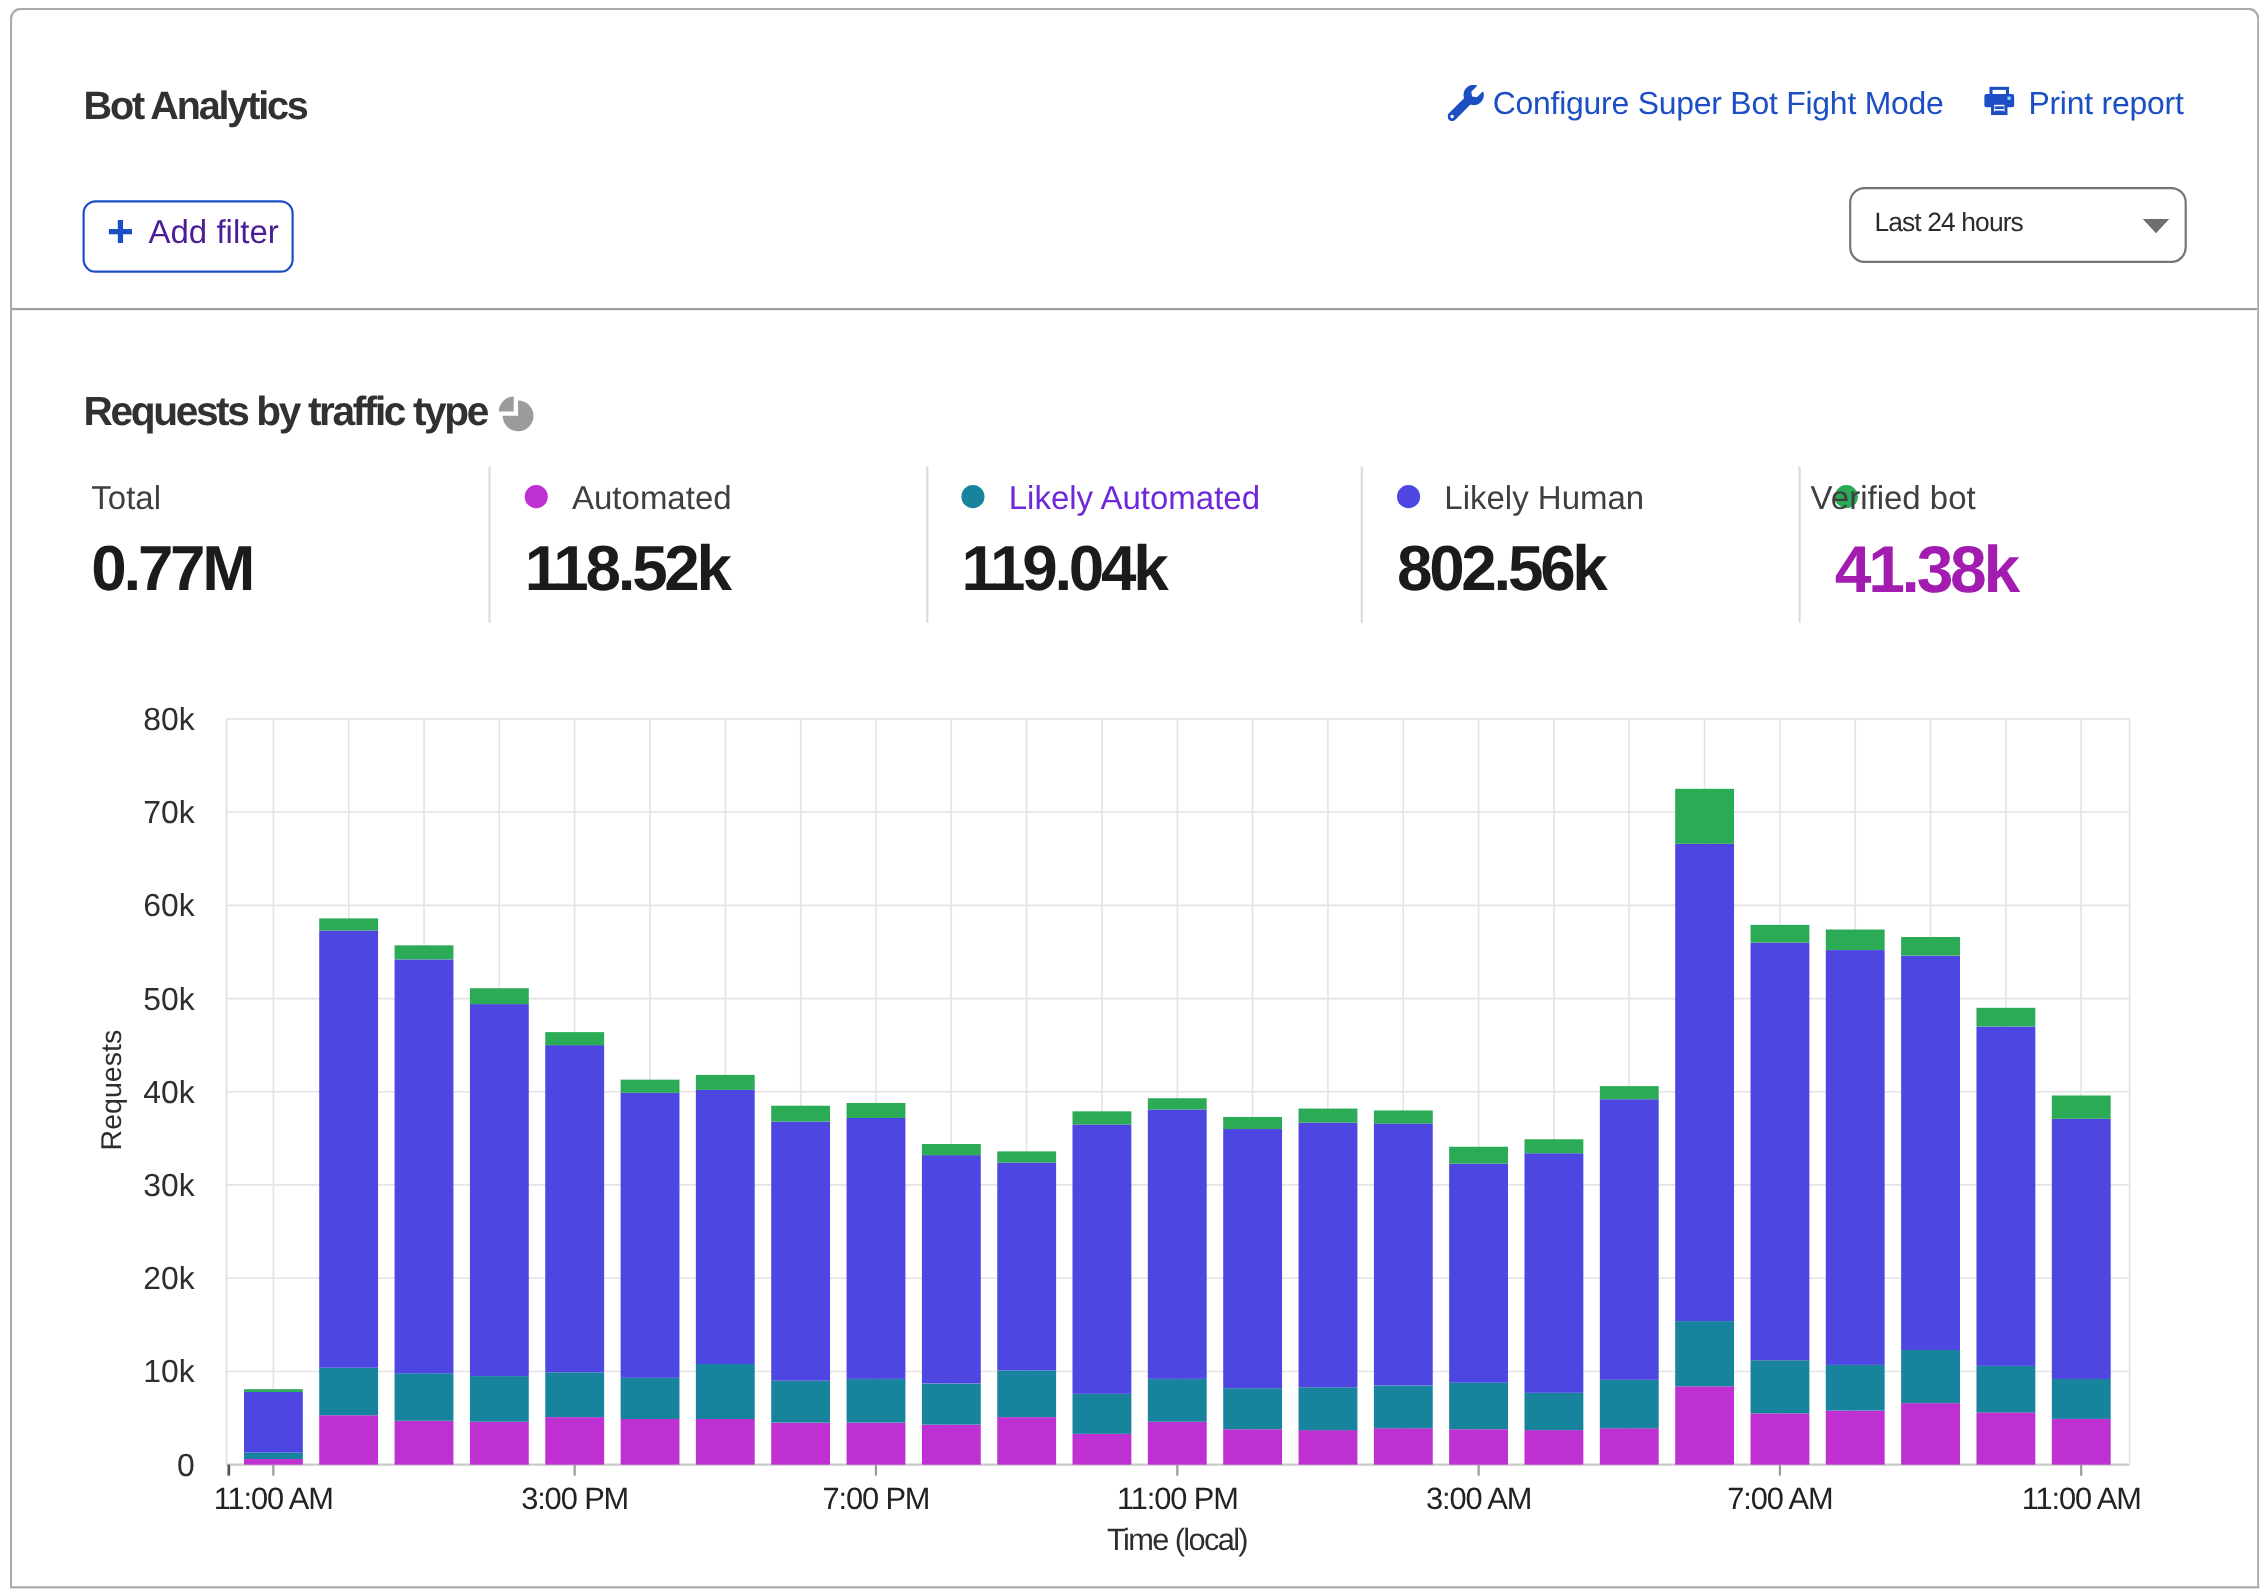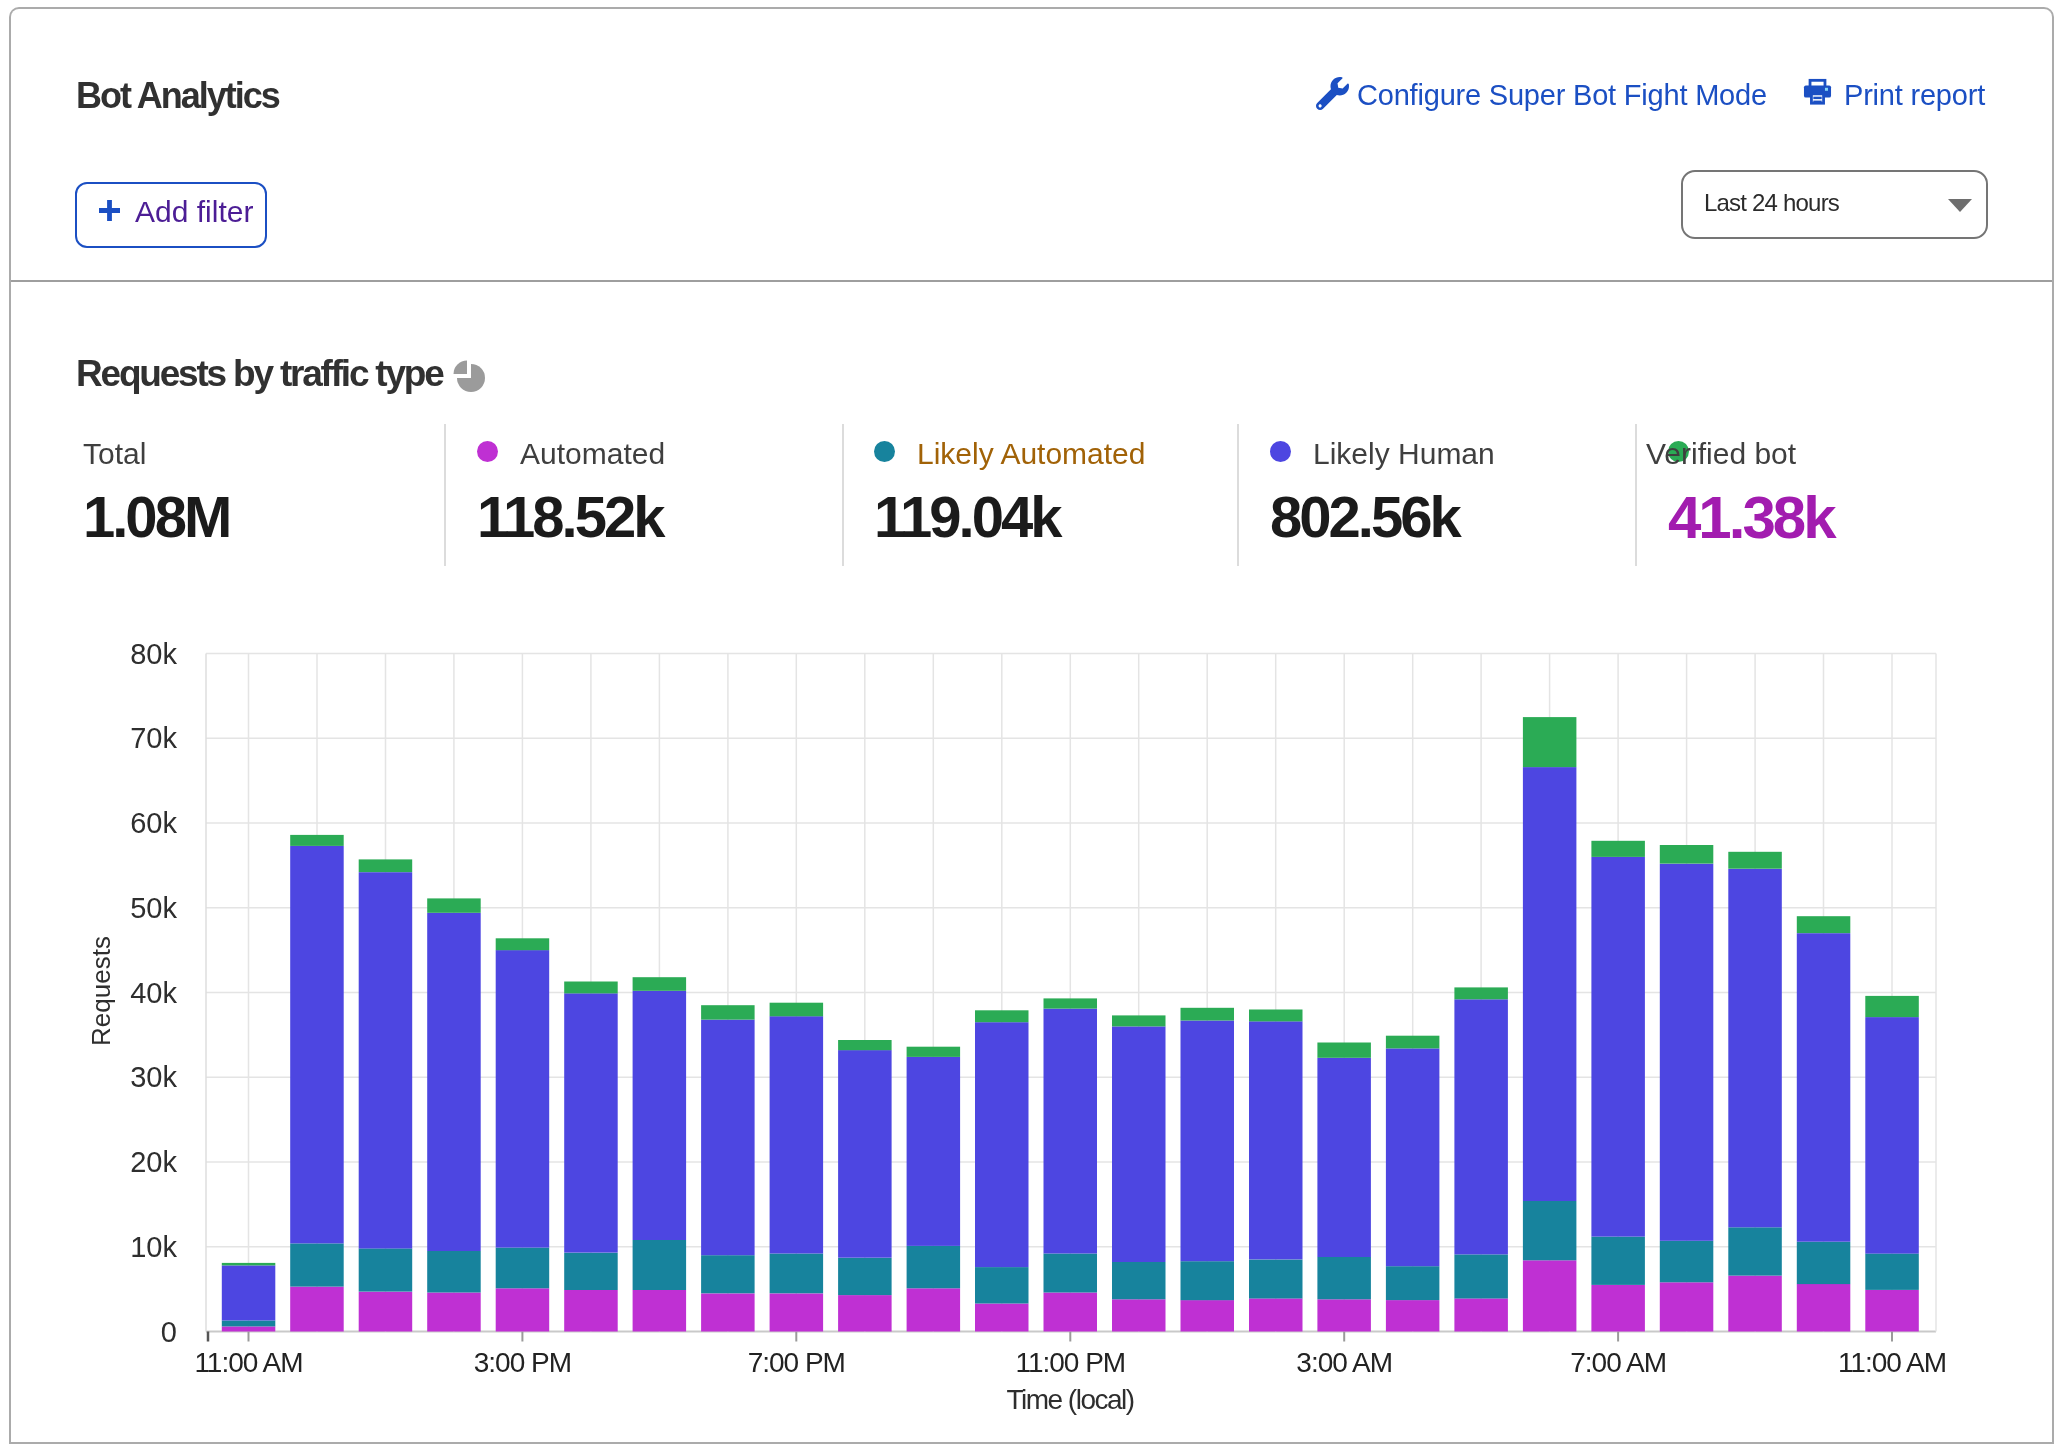--- a/index.html
+++ b/index.html
@@ -37,26 +37,26 @@
 <div class="abs" style="left:1948px;top:199px;width:0;height:0;border-left:12px solid transparent;border-right:12px solid transparent;border-top:13.5px solid #6e6e6e"></div>
 
 <div class="abs" style="left:76px;top:353px;font-size:37px;font-weight:700;letter-spacing:-2.2px;color:#313131">Requests by traffic type</div>
 <svg style="position:absolute;left:451px;top:356px" width="36" height="38" viewBox="0 0 36 38">
 <circle cx="20" cy="22" r="14" fill="#9b9b9b"></circle>
 <path d="M20 22 L20 4 A18 18 0 0 0 2 22 Z" fill="#ffffff"></path>
 <path d="M16 18 L16 4.5 A13.5 13.5 0 0 0 2.5 18 Z" fill="#9b9b9b"></path>
 </svg>
 
 <div style="position:absolute;left:83px;top:437px;font-size:30px;color:#3f3f3f">Total</div>
-<div style="position:absolute;left:83px;top:483px;font-size:58px;font-weight:700;letter-spacing:-3px;color:#1b1b1b">1.08M</div>
+<div style="position:absolute;left:83px;top:483px;font-size:58px;font-weight:700;letter-spacing:-3px;color:#1b1b1b">0.77M</div>
 <div style="position:absolute;left:477px;top:441px;width:21px;height:21px;border-radius:50%;background:#bf30d3"></div>
 <div style="position:absolute;left:520px;top:437px;font-size:30px;color:#3f3f3f">Automated</div>
 <div style="position:absolute;left:477px;top:483px;font-size:58px;font-weight:700;letter-spacing:-3px;color:#1b1b1b">118.52k</div>
 <div style="position:absolute;left:874px;top:441px;width:21px;height:21px;border-radius:50%;background:#17839d"></div>
-<div style="position:absolute;left:917px;top:437px;font-size:30px;color:#a16207">Likely Automated</div>
+<div style="position:absolute;left:917px;top:437px;font-size:30px;color:#6d28d9">Likely Automated</div>
 <div style="position:absolute;left:874px;top:483px;font-size:58px;font-weight:700;letter-spacing:-3px;color:#1b1b1b">119.04k</div>
 <div style="position:absolute;left:1270px;top:441px;width:21px;height:21px;border-radius:50%;background:#4d46e1"></div>
 <div style="position:absolute;left:1313px;top:437px;font-size:30px;color:#3f3f3f">Likely Human</div>
 <div style="position:absolute;left:1270px;top:483px;font-size:58px;font-weight:700;letter-spacing:-3px;color:#1b1b1b">802.56k</div>
 <div style="position:absolute;left:1668px;top:441px;width:21px;height:21px;border-radius:50%;background:#2bab55"></div>
 <div style="position:absolute;left:1646px;top:437px;font-size:30px;color:#3f3f3f">Verified bot</div>
 <div style="position:absolute;left:1668px;top:483px;font-size:60px;font-weight:700;letter-spacing:-3px;color:#a21caf">41.38k</div>
 <div style="position:absolute;left:444px;top:424px;width:2px;height:142px;background:#dcdcdc"></div>
 <div style="position:absolute;left:841.5px;top:424px;width:2px;height:142px;background:#dcdcdc"></div>
 <div style="position:absolute;left:1237px;top:424px;width:2px;height:142px;background:#dcdcdc"></div>

